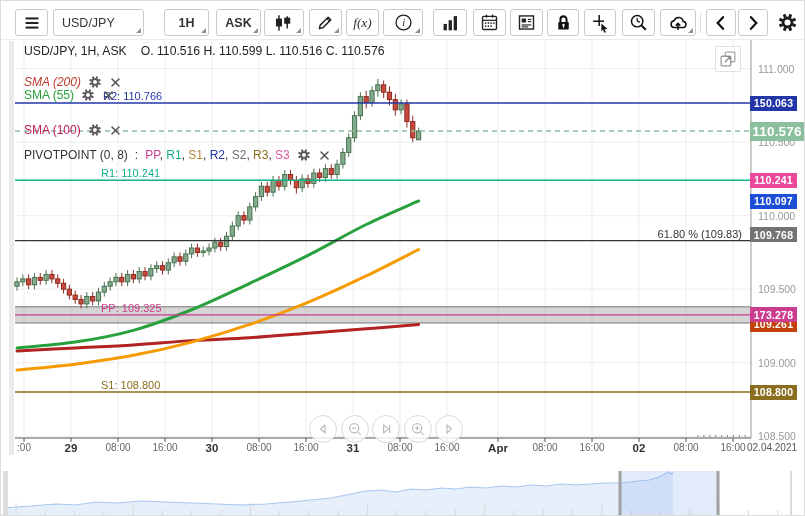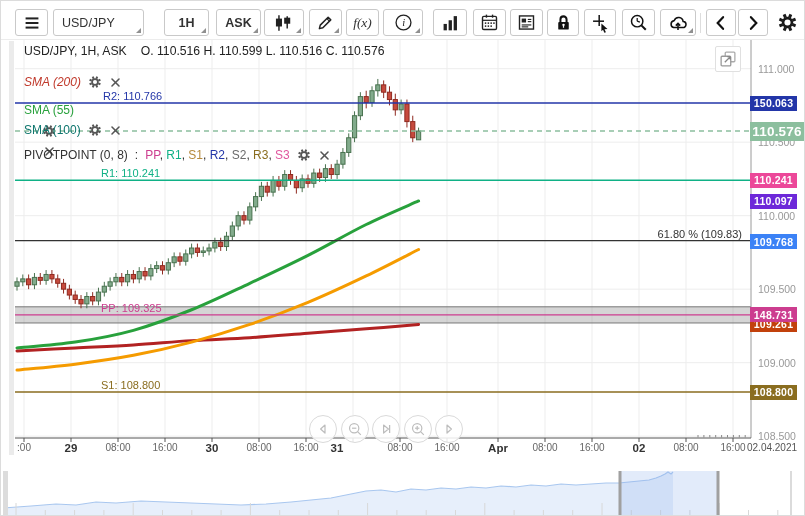--- a/index.html
+++ b/index.html
@@ -455,21 +455,21 @@
       </span>
     <span class="mini-ic mini-close">
         <svg width="13" height="13" viewBox="0 0 24 24">
           <g stroke="#555" stroke-width="2.8" stroke-linecap="round">
             <line x1="5.5" y1="5.5" x2="18.5" y2="18.5"></line>
             <line x1="18.5" y1="5.5" x2="5.5" y2="18.5"></line>
           </g>
         </svg>
       </span>
   </div>
-  <div class="ind-row" style="top:102px;flex-direction:column;">
+  <div class="ind-row" style="top:87px;">
     <span class="ind-label" style="color: rgb(40, 161, 60);">SMA (55)</span>
     <span class="mini-ic mini-gear">
         <svg width="14" height="14" viewBox="0 0 24 24">
           <circle cx="12" cy="12" r="5" fill="none" stroke="#555" stroke-width="3"></circle>
           <line x1="17.54945435914388" y1="14.281130490738969" x2="21.249090598573133" y2="15.801884151231615" stroke="#555" stroke-width="3.4"></line>
           <line x1="14.311053970462961" y1="17.537059648008807" x2="15.851756617438268" y2="21.228432746681342" stroke="#555" stroke-width="3.4"></line>
           <line x1="9.718869509261031" y1="17.54945435914388" x2="8.198115848768385" y2="21.24909059857313" stroke="#555" stroke-width="3.4"></line>
           <line x1="6.462940351991195" y1="14.311053970462961" x2="2.7715672533186595" y2="15.851756617438268" stroke="#555" stroke-width="3.4"></line>
           <line x1="6.450545640856122" y1="9.718869509261031" x2="2.7509094014268687" y2="8.198115848768385" stroke="#555" stroke-width="3.4"></line>
           <line x1="9.688946029537036" y1="6.462940351991197" x2="8.148243382561727" y2="2.7715672533186613" stroke="#555" stroke-width="3.4"></line>
@@ -480,21 +480,21 @@
     <span class="mini-ic mini-close">
         <svg width="13" height="13" viewBox="0 0 24 24">
           <g stroke="#555" stroke-width="2.8" stroke-linecap="round">
             <line x1="5.5" y1="5.5" x2="18.5" y2="18.5"></line>
             <line x1="18.5" y1="5.5" x2="5.5" y2="18.5"></line>
           </g>
         </svg>
       </span>
   </div>
   <div class="ind-row" style="top:122px;">
-    <span class="ind-label" style="color: #0f766e;">SMA (100)</span>
+    <span class="ind-label" style="color: #be185d;">SMA (100)</span>
     <span class="mini-ic mini-gear">
         <svg width="14" height="14" viewBox="0 0 24 24">
           <circle cx="12" cy="12" r="5" fill="none" stroke="#555" stroke-width="3"></circle>
           <line x1="17.54945435914388" y1="14.281130490738969" x2="21.249090598573133" y2="15.801884151231615" stroke="#555" stroke-width="3.4"></line>
           <line x1="14.311053970462961" y1="17.537059648008807" x2="15.851756617438268" y2="21.228432746681342" stroke="#555" stroke-width="3.4"></line>
           <line x1="9.718869509261031" y1="17.54945435914388" x2="8.198115848768385" y2="21.24909059857313" stroke="#555" stroke-width="3.4"></line>
           <line x1="6.462940351991195" y1="14.311053970462961" x2="2.7715672533186595" y2="15.851756617438268" stroke="#555" stroke-width="3.4"></line>
           <line x1="6.450545640856122" y1="9.718869509261031" x2="2.7509094014268687" y2="8.198115848768385" stroke="#555" stroke-width="3.4"></line>
           <line x1="9.688946029537036" y1="6.462940351991197" x2="8.148243382561727" y2="2.7715672533186613" stroke="#555" stroke-width="3.4"></line>
           <line x1="14.281130490738967" y1="6.450545640856121" x2="15.80188415123161" y2="2.7509094014268687" stroke="#555" stroke-width="3.4"></line>
@@ -544,36 +544,36 @@
       <div class="ytick" style="top:282.171999999999px">109.500</div>
       <div class="ytick" style="top:355.671999999999px">109.000</div>
       <div class="ytick" style="top:429.171999999999px">108.500</div>
       <div class="xtick" style="left:-1px">:00</div>
       <div class="xtick day" style="left:46px">29</div>
       <div class="xtick" style="left:93px">08:00</div>
       <div class="xtick" style="left:140px">16:00</div>
       <div class="xtick day" style="left:187px">30</div>
       <div class="xtick" style="left:234px">08:00</div>
       <div class="xtick" style="left:281px">16:00</div>
-      <div class="xtick day" style="left:312px">31</div>
+      <div class="xtick day" style="left:328px">31</div>
       <div class="xtick" style="left:375px">08:00</div>
       <div class="xtick" style="left:422px">16:00</div>
       <div class="xtick day" style="left:473px">Apr</div>
       <div class="xtick" style="left:520px">08:00</div>
       <div class="xtick" style="left:567px">16:00</div>
       <div class="xtick day" style="left:614px">02</div>
       <div class="xtick" style="left:661px">08:00</div>
       <div class="xtick" style="left:708px">16:00</div>
       <div class="badge" style="top:94.56999999999825px;background:#2336a8">150.063</div>
       <div class="badge large" style="top:121px;background:#8cbf9e">110.576</div>
       <div class="badge" style="top:171.7449999999991px;background:#ec4899">110.241</div>
-      <div class="badge" style="top:192.9129999999999px;background:#6d28d9">110.097</div>
-      <div class="badge" style="top:233px;background:#3b82f6">109.768</div>
+      <div class="badge" style="top:192.9129999999999px;background:#1d4ed8">110.097</div>
+      <div class="badge" style="top:226px;background:#737373">109.768</div>
       <div class="badge" style="top:315.80499999999967px;background:#c2410c">109.261</div>
-      <div class="badge" style="top:306.3969999999986px;background:#cc3d8f">148.731</div>
+      <div class="badge" style="top:306.3969999999986px;background:#cc3d8f">173.278</div>
       <div class="badge" style="top:383.57199999999943px;background:#8a6d1f">108.800</div>
       <div class="lvl" style="top:89.06999999999825px;left:54px;color:#2336a8">R2: 110.766</div>
       <div class="lvl" style="top:166.2449999999991px;left:52px;color:#10b186">R1: 110.241</div>
       <div class="lvl" style="top:226.6619999999993px;right:62px;color:#333333">61.80 % (109.83)</div>
       <div class="lvl" style="top:300.8969999999986px;left:52px;color:#cc3d8f">PP: 109.325</div>
       <div class="lvl" style="top:378.07199999999943px;left:52px;color:#8a6d1f">S1: 108.800</div>
     </div>
   <div class="xtick" style="left:746px;width:70px;text-align:left;color:#555;">02.04.2021</div>
 
   <div id="expand-btn">

